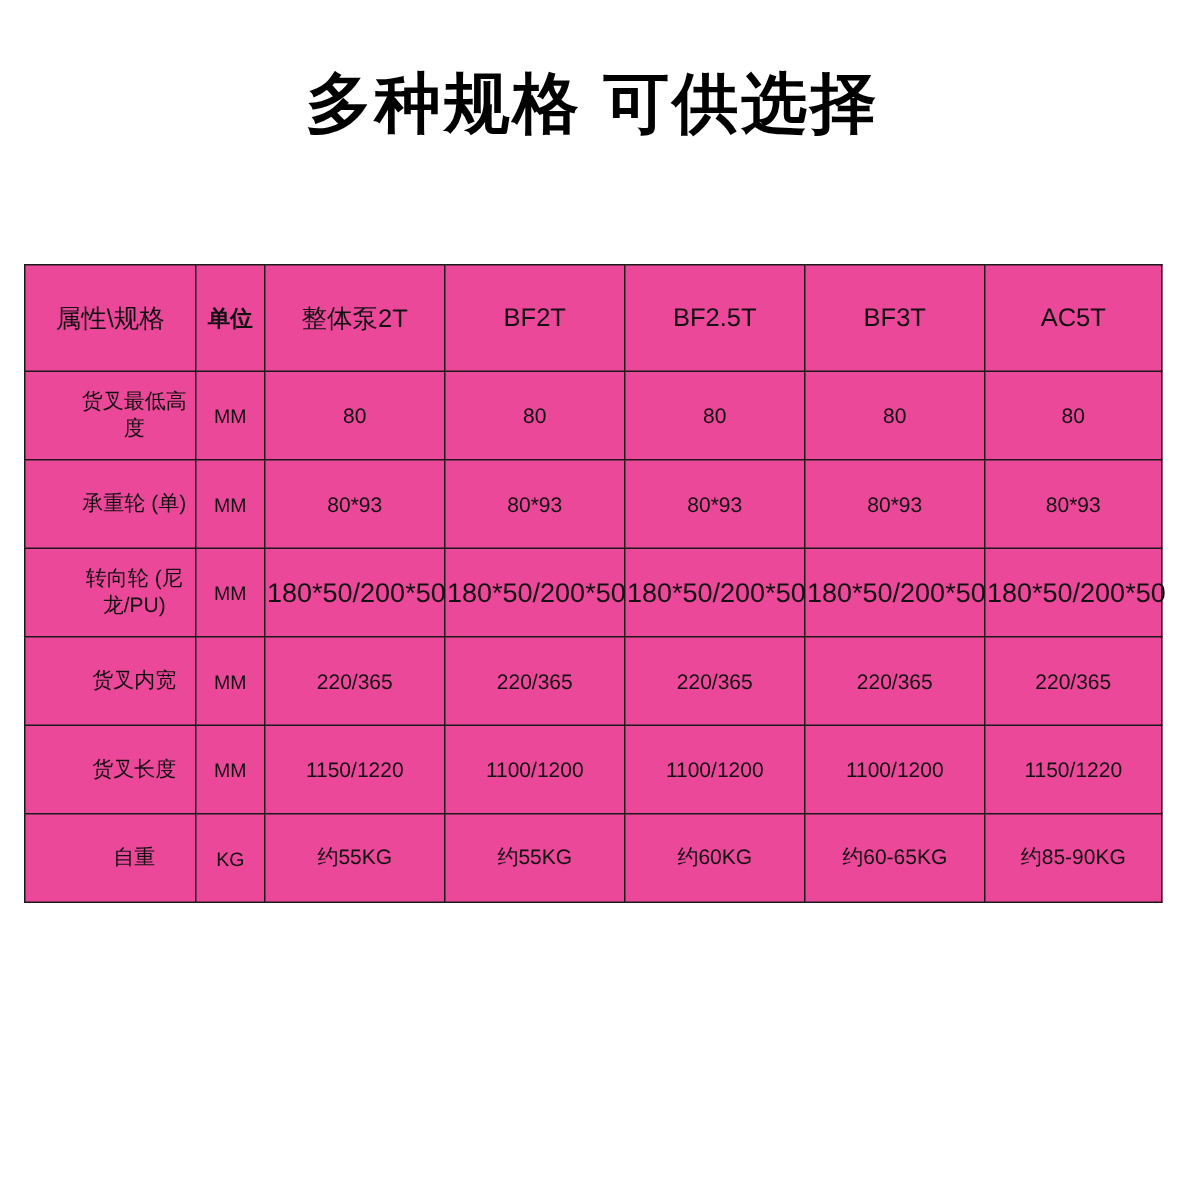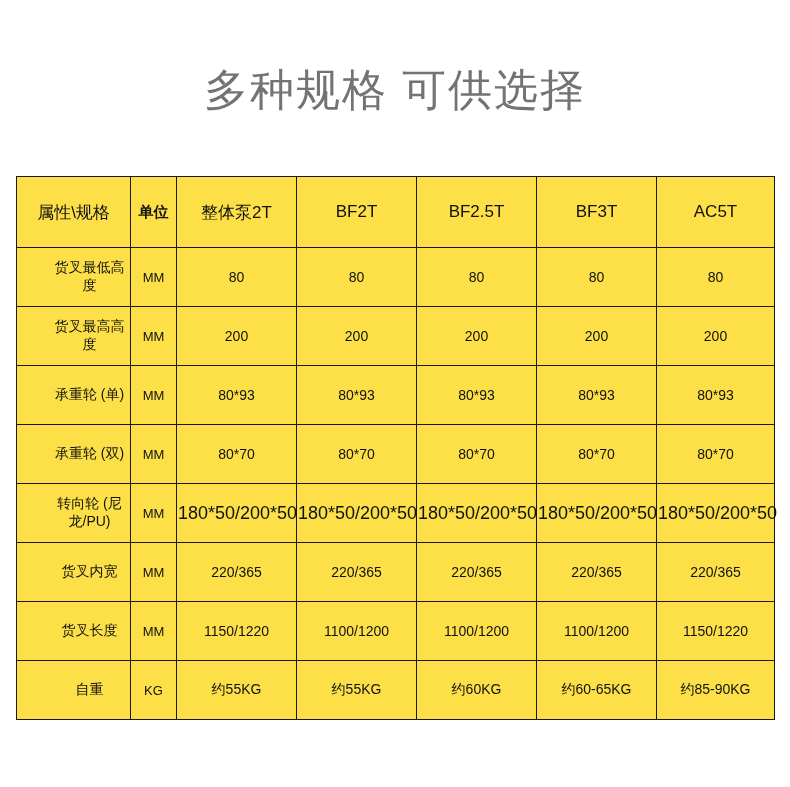--- a/index.html
+++ b/index.html
@@ -16,37 +16,37 @@
   }
   .page {
     position: relative;
     width: 790px;
     height: 787px;
     box-sizing: border-box;
   }
   .title {
     text-align: center;
     font-size: 44px;
-    font-weight: normal;
+    font-weight: bold;
     letter-spacing: 2px;
-    color: #737373;
-    padding-top: 64px;
+    color: #000000;
+    padding-top: 44px;
     line-height: 1.2;
   }
   .table-wrap {
     position: absolute;
     left: 16px;
     top: 176px;
     width: 758px;
   }
   table.spec {
     border-collapse: collapse;
     width: 758px;
     table-layout: fixed;
-    background: #fde047;
+    background: #ec4899;
   }
   table.spec td, table.spec th {
     border: 1px solid #1a1a1a;
     text-align: center;
     vertical-align: middle;
     font-weight: normal;
     color: #111111;
   }
   
   col.c0 { width: 114px; }
@@ -119,45 +119,27 @@
         <tr>
           <td class="rowlabel">货叉最低高度</td>
           <td class="unit">MM</td>
           <td>80</td>
           <td>80</td>
           <td>80</td>
           <td>80</td>
           <td>80</td>
         </tr>
         <tr>
-          <td class="rowlabel">货叉最高高度</td>
-          <td class="unit">MM</td>
-          <td>200</td>
-          <td>200</td>
-          <td>200</td>
-          <td>200</td>
-          <td>200</td>
-        </tr>
-        <tr>
           <td class="rowlabel">承重轮 (单)</td>
           <td class="unit">MM</td>
           <td>80*93</td>
           <td>80*93</td>
           <td>80*93</td>
           <td>80*93</td>
           <td>80*93</td>
-        </tr>
-        <tr>
-          <td class="rowlabel">承重轮 (双)</td>
-          <td class="unit">MM</td>
-          <td>80*70</td>
-          <td>80*70</td>
-          <td>80*70</td>
-          <td>80*70</td>
-          <td>80*70</td>
         </tr>
         <tr>
           <td class="rowlabel small">转向轮 (尼龙/PU)</td>
           <td class="unit">MM</td>
           <td class="small">180*50/200*50</td>
           <td class="small">180*50/200*50</td>
           <td class="small">180*50/200*50</td>
           <td class="small">180*50/200*50</td>
           <td class="small">180*50/200*50</td>
         </tr>

